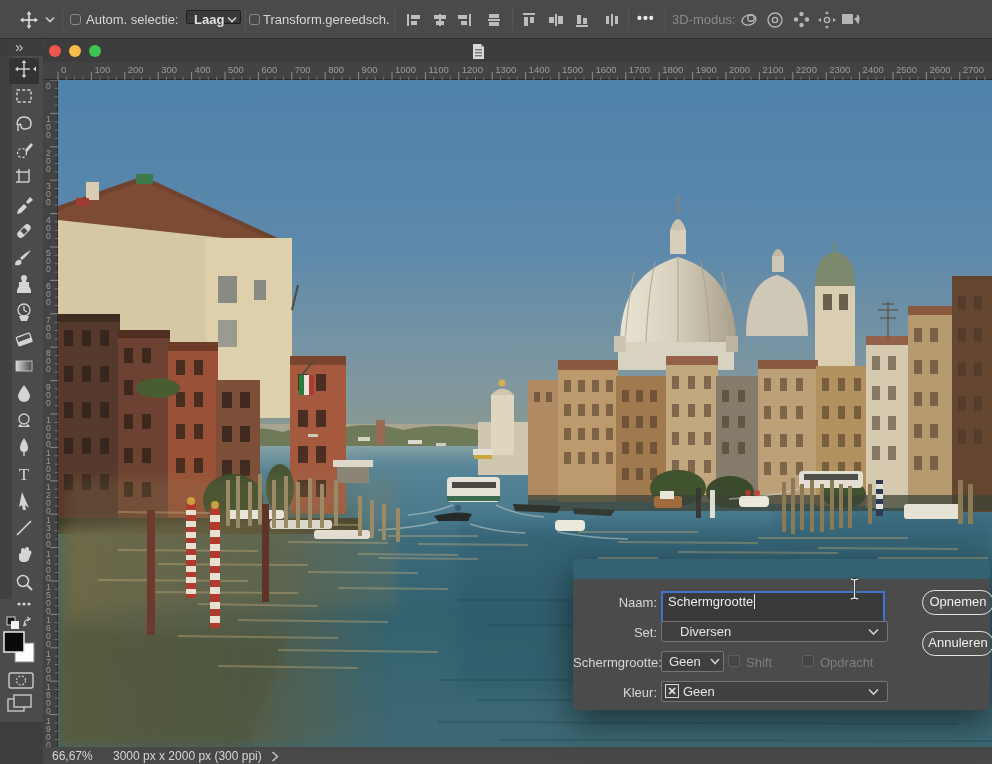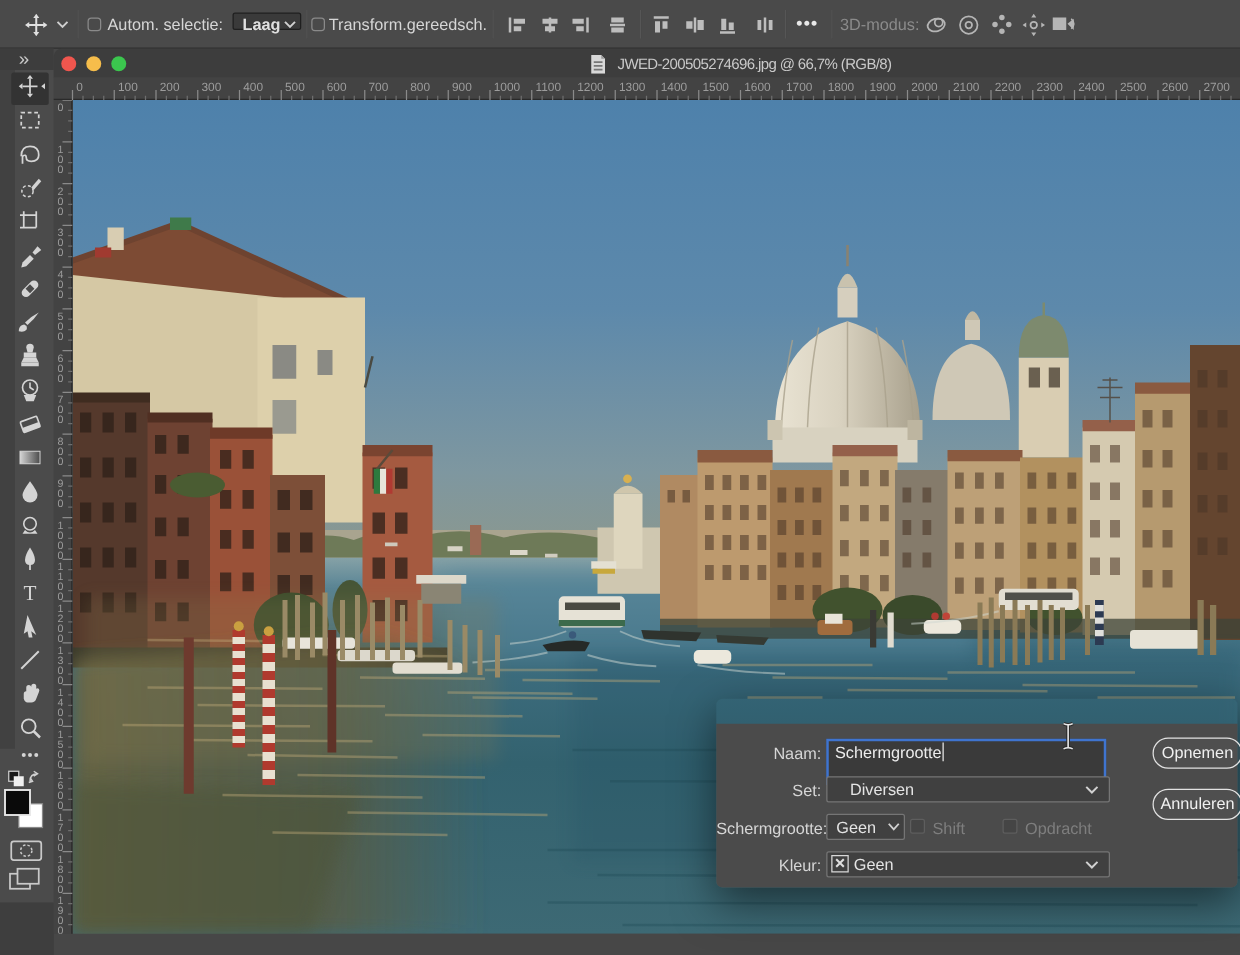--- a/index.html
+++ b/index.html
@@ -675,21 +675,20 @@
       <div class="light" style="top:6px;left:6px;background:#f0564e"></div>
       <div class="light" style="top:6px;left:26px;background:#f6bd4b"></div>
       <div class="light" style="top:6px;left:46px;background:#3bc64e"></div>
       <svg class="abs" style="left:429px;top:5px" width="13" height="15" viewBox="0 0 13 15">
 <path d="M1,0 h8 l3,3 v12 h-11 Z" fill="#d8d8d8"></path>
         <path d="M9,0 l3,3 h-3 Z" fill="#9a9a9a"></path>
 <rect x="3" y="5" width="7" height="1.4" fill="#777"></rect>
         <rect x="3" y="8" width="7" height="1.4" fill="#777"></rect>
         <rect x="3" y="11" width="7" height="1.4" fill="#777"></rect>
       </svg>
-      <div class="abs" style="left:451px;top:5px;color:#c9c9c9;font-size:12px;letter-spacing:-0.5px">JWED-200505274696.jpg @ 66,7% (RGB/8)</div>
     </div>
   <div class="abs" id="hruler">
       <svg class="abs" style="left:0;top:0" width="949" height="18" viewBox="0 0 949 18">
         <line x1="15.0" y1="10" x2="15.0" y2="18" stroke="#8a8a8a" stroke-width="1"></line>
         <text x="18.0" y="11" font-size="9.5" fill="#9c9c9c" font-family="Liberation Sans">0</text>
         <line x1="23.4" y1="14.5" x2="23.4" y2="18" stroke="#6e6e6e" stroke-width="1"></line>
         <line x1="31.7" y1="14.5" x2="31.7" y2="18" stroke="#6e6e6e" stroke-width="1"></line>
         <line x1="40.0" y1="14.5" x2="40.0" y2="18" stroke="#6e6e6e" stroke-width="1"></line>
         <line x1="48.4" y1="10" x2="48.4" y2="18" stroke="#8a8a8a" stroke-width="1"></line>
         <text x="51.4" y="11" font-size="9.5" fill="#9c9c9c" font-family="Liberation Sans">100</text>
@@ -973,20 +972,27 @@
         <line x1="7" y1="634.6" x2="15" y2="634.6" stroke="#8a8a8a" stroke-width="1"></line>
         <text x="3" y="643.6" font-size="8.5" fill="#9c9c9c" font-family="Liberation Sans">1</text>
         <text x="3" y="651.6" font-size="8.5" fill="#9c9c9c" font-family="Liberation Sans">9</text>
         <text x="3" y="659.6" font-size="8.5" fill="#9c9c9c" font-family="Liberation Sans">0</text>
         <text x="3" y="667.6" font-size="8.5" fill="#9c9c9c" font-family="Liberation Sans">0</text>
         <line x1="11.5" y1="642.9" x2="15" y2="642.9" stroke="#6e6e6e" stroke-width="1"></line>
         <line x1="11.5" y1="651.3" x2="15" y2="651.3" stroke="#6e6e6e" stroke-width="1"></line>
         <line x1="11.5" y1="659.6" x2="15" y2="659.6" stroke="#6e6e6e" stroke-width="1"></line>
       </svg>
     </div>
+  <div class="abs" id="statusbar">
+      <div class="abs" style="left:9px;top:2px;color:#d6d6d6;font-size:12px">66,67%</div>
+      <div class="abs" style="left:70px;top:2px;color:#d6d6d6;font-size:12px">3000 px x 2000 px (300 ppi)</div>
+      <svg class="abs" style="left:228px;top:4px" width="8" height="11" viewBox="0 0 8 11">
+        <polyline points="1.5,1 6.5,5.5 1.5,10" fill="none" stroke="#c0c0c0" stroke-width="1.6"></polyline>
+      </svg>
+    </div>
   <div class="abs" id="dialog">
     <div class="abs" id="dlgbody">
         <div class="dlabel" style="left:0;top:16px;width:84px">Naam:</div>
         <div class="abs" style="left:88px;top:12px;width:224px;height:37px;background:#3a3a3a;border:2px solid #3f74cf;color:#ececec;font-size:13px;line-height:17px;padding-left:5px">Schermgrootte<span style="border-left:1px solid #e8e8e8;margin-left:1px"></span></div>
         <div class="dlabel" style="left:0;top:46px;width:84px">Set:</div>
         <div class="abs" style="left:88px;top:42px;width:227px;height:21px;background:#404040;border:1px solid #757575;border-radius:2px;color:#e4e4e4;font-size:13px;line-height:19px;padding-left:18px">Diversen</div>
         <svg class="abs" style="left:295px;top:49px" width="11" height="8" viewBox="0 0 11 8">
           <polyline points="1,1.5 5.5,6 10,1.5" fill="none" stroke="#d0d0d0" stroke-width="1.6"></polyline>
         </svg>
         <div class="dlabel" style="left:0;top:76px;width:84px">Schermgrootte:</div>

